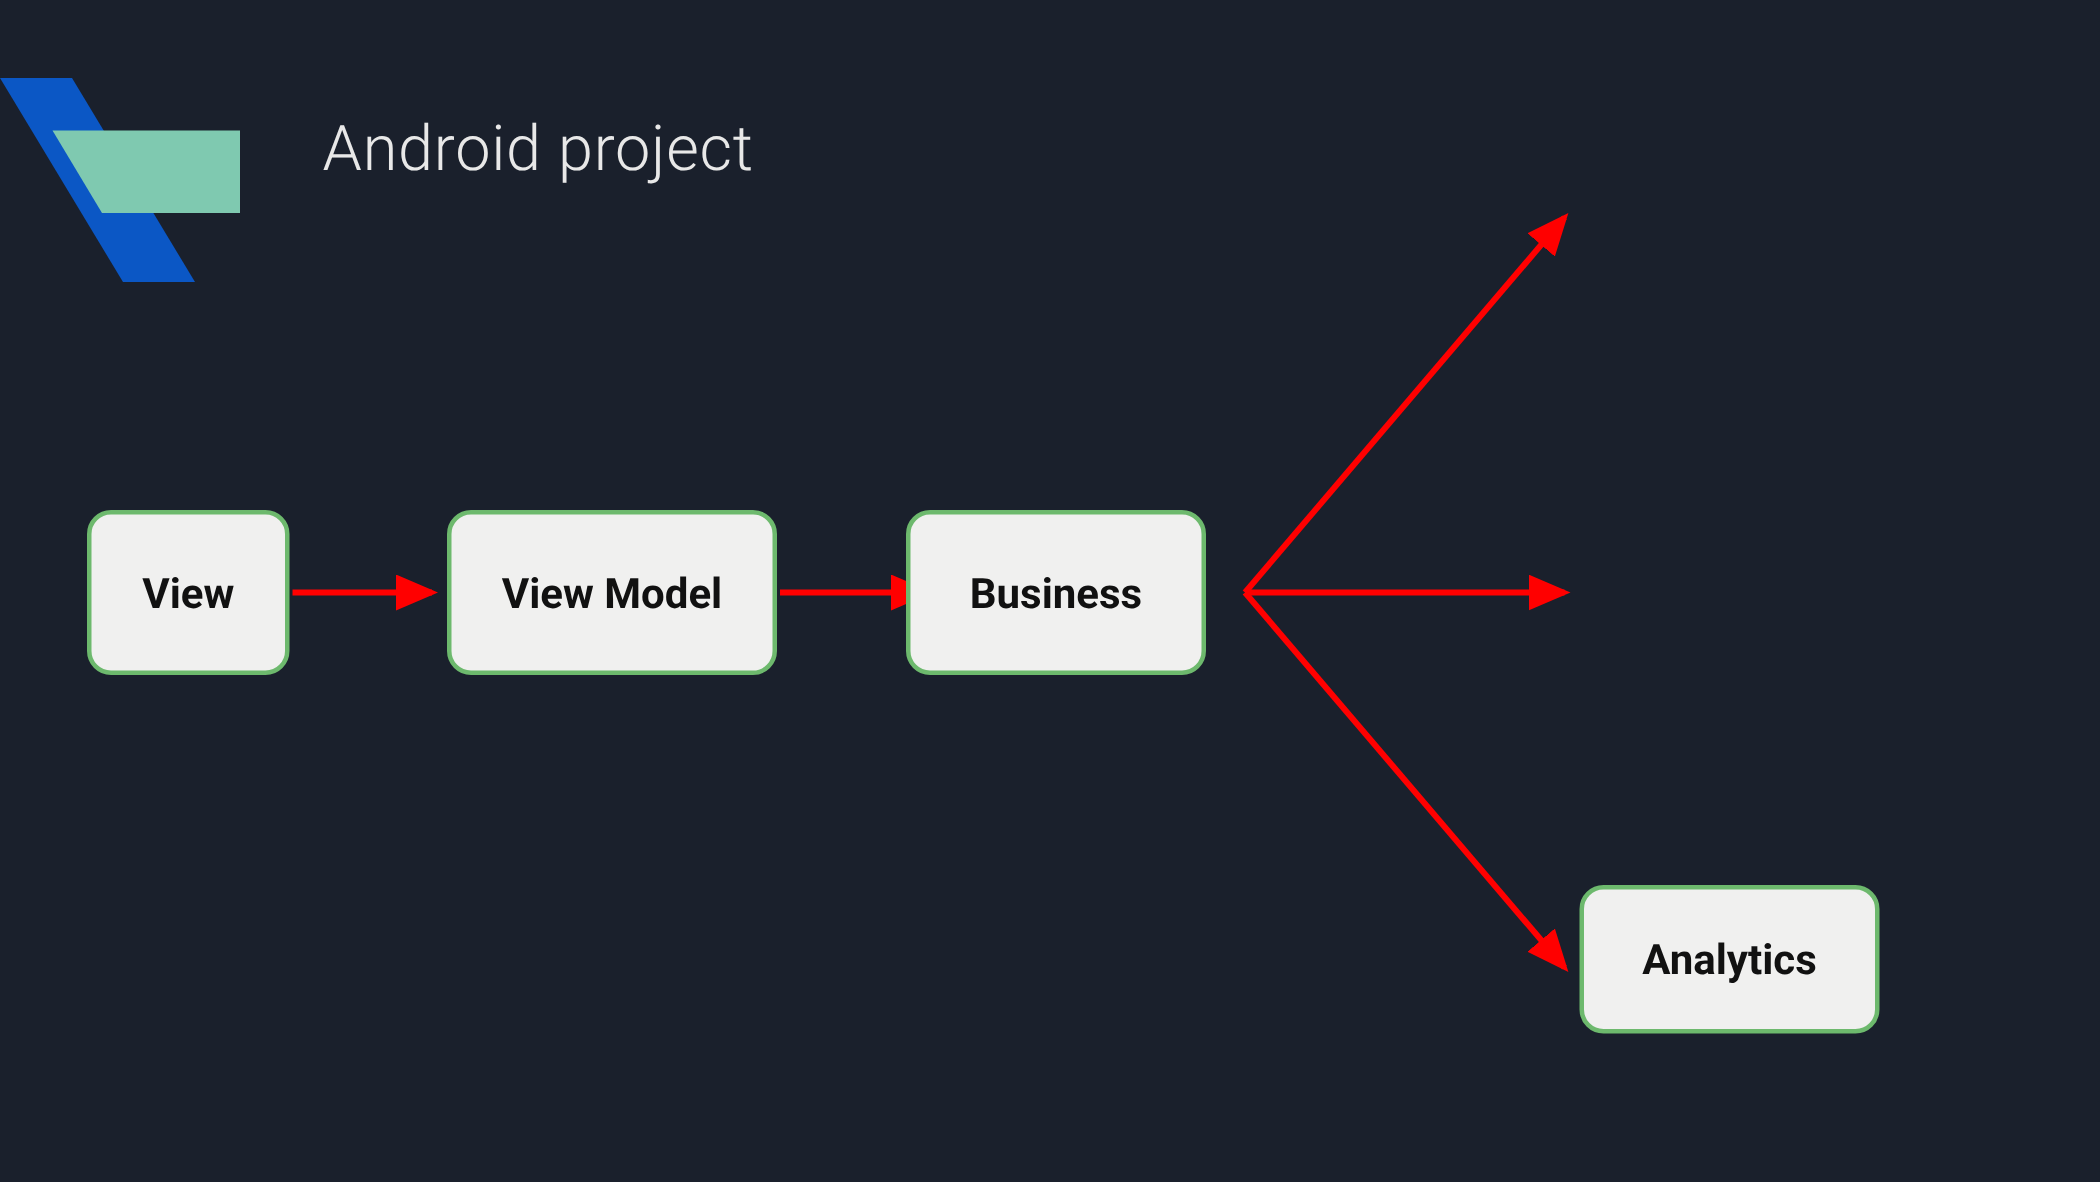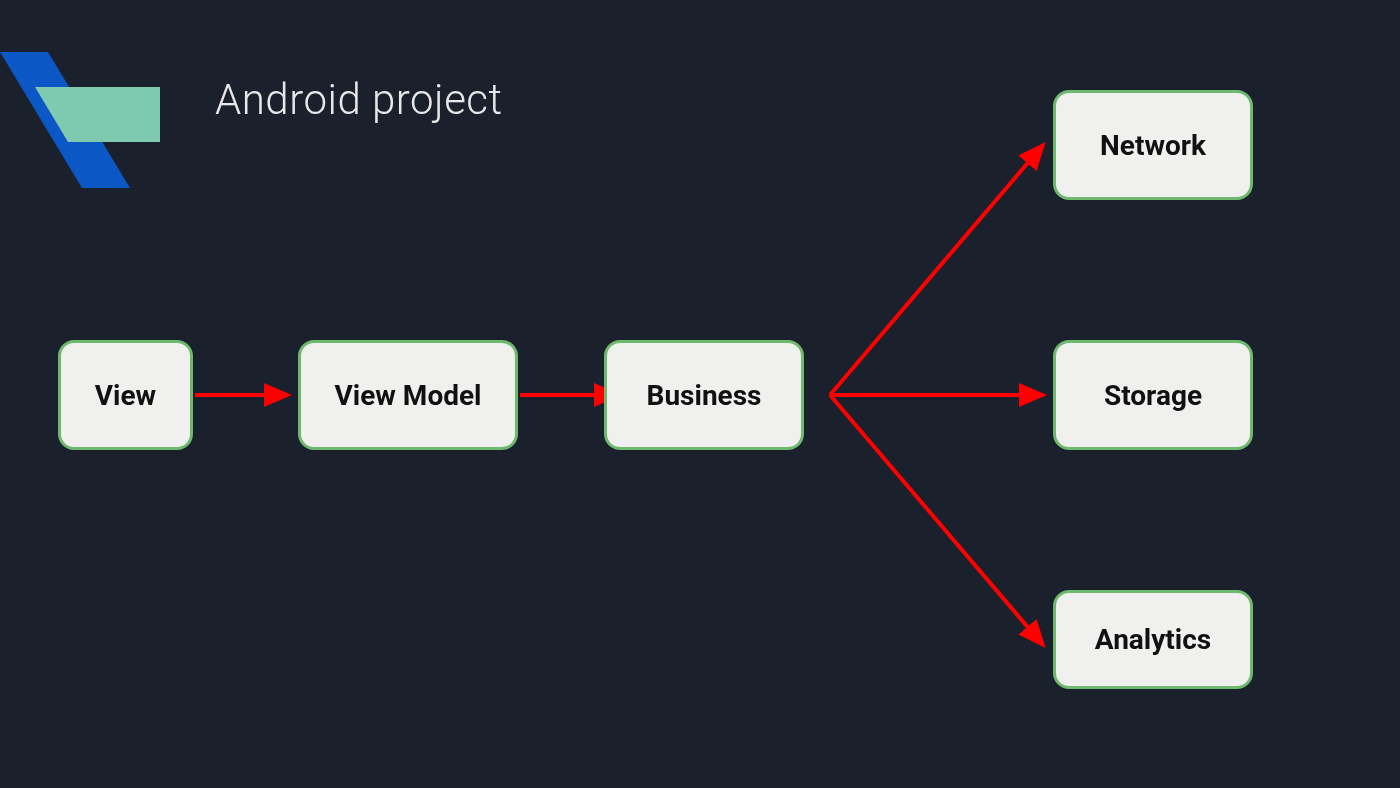--- a/index.html
+++ b/index.html
@@ -80,23 +80,17 @@
 
   <div class="node" id="node-viewmodel" style="left: 298px; top: 340px; width: 220px; height: 110px;">
     <span>View Model</span>
   </div>
   <div class="node" id="node-view" style="left: 58px; top: 340px; width: 135px; height: 110px;">
     <span>View</span>
   </div>
   <div class="node" id="node-business" style="left: 604px; top: 340px; width: 200px; height: 110px;">
     <span>Business</span>
   </div>
-  <div class="node" id="node-network" style="left: 1053px; top: 90px; width: 200px; height: 110px;">
-    <span>Network</span>
-  </div>
-  <div class="node" id="node-storage" style="left: 1053px; top: 340px; width: 200px; height: 110px;">
-    <span>Storage</span>
-  </div>
   <div class="node" id="node-analytics" style="left: 1053px; top: 590px; width: 200px; height: 99px;">
     <span>Analytics</span>
   </div>
 
 </div>
 
 </body></html>

